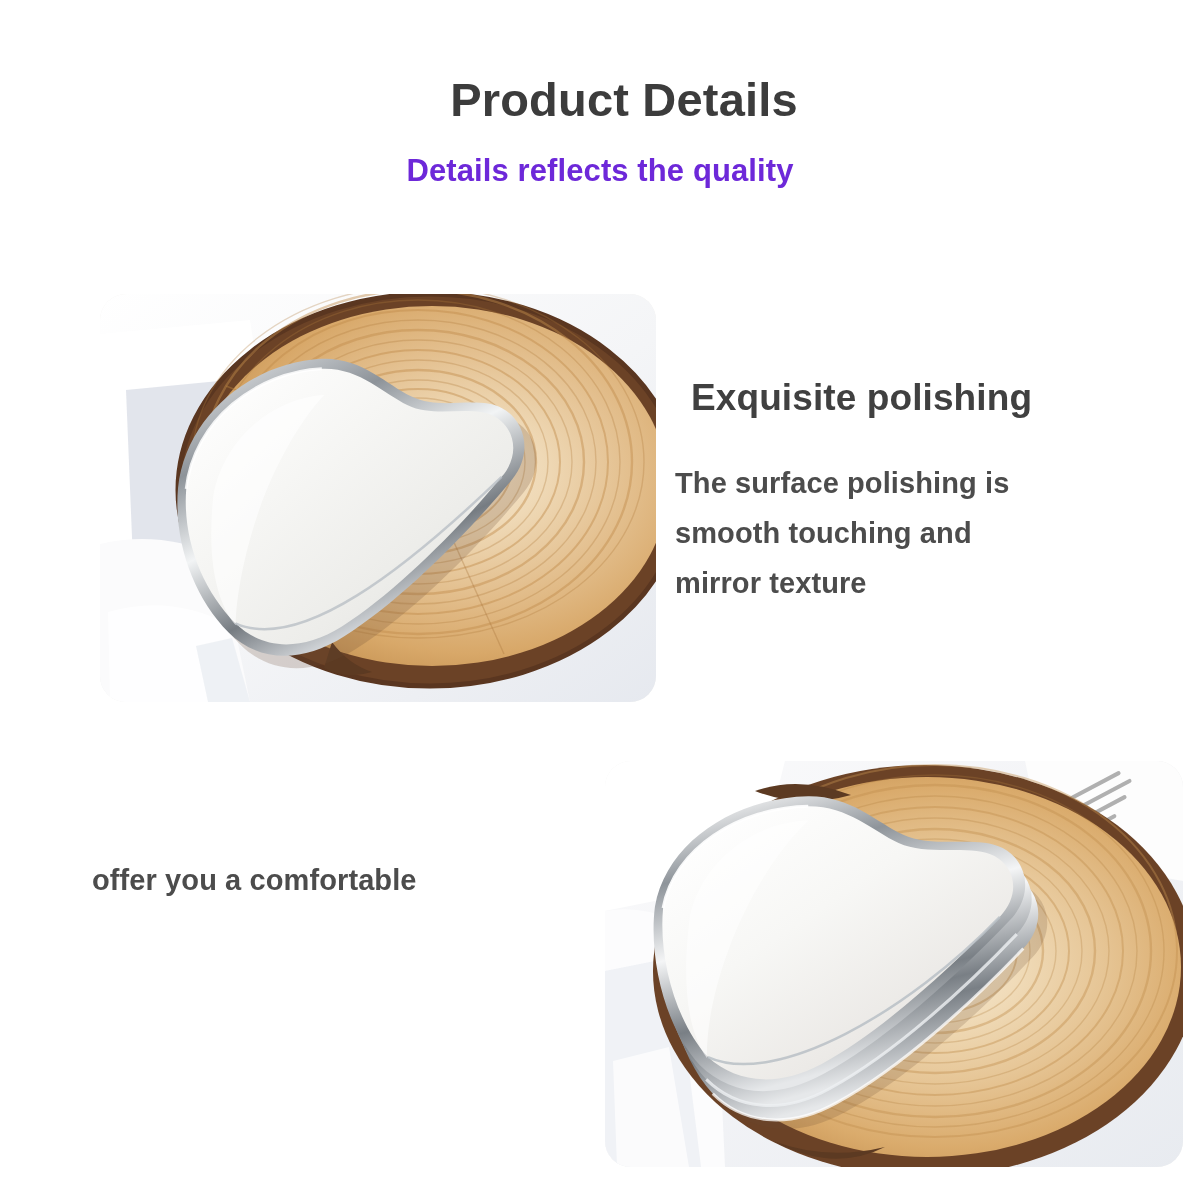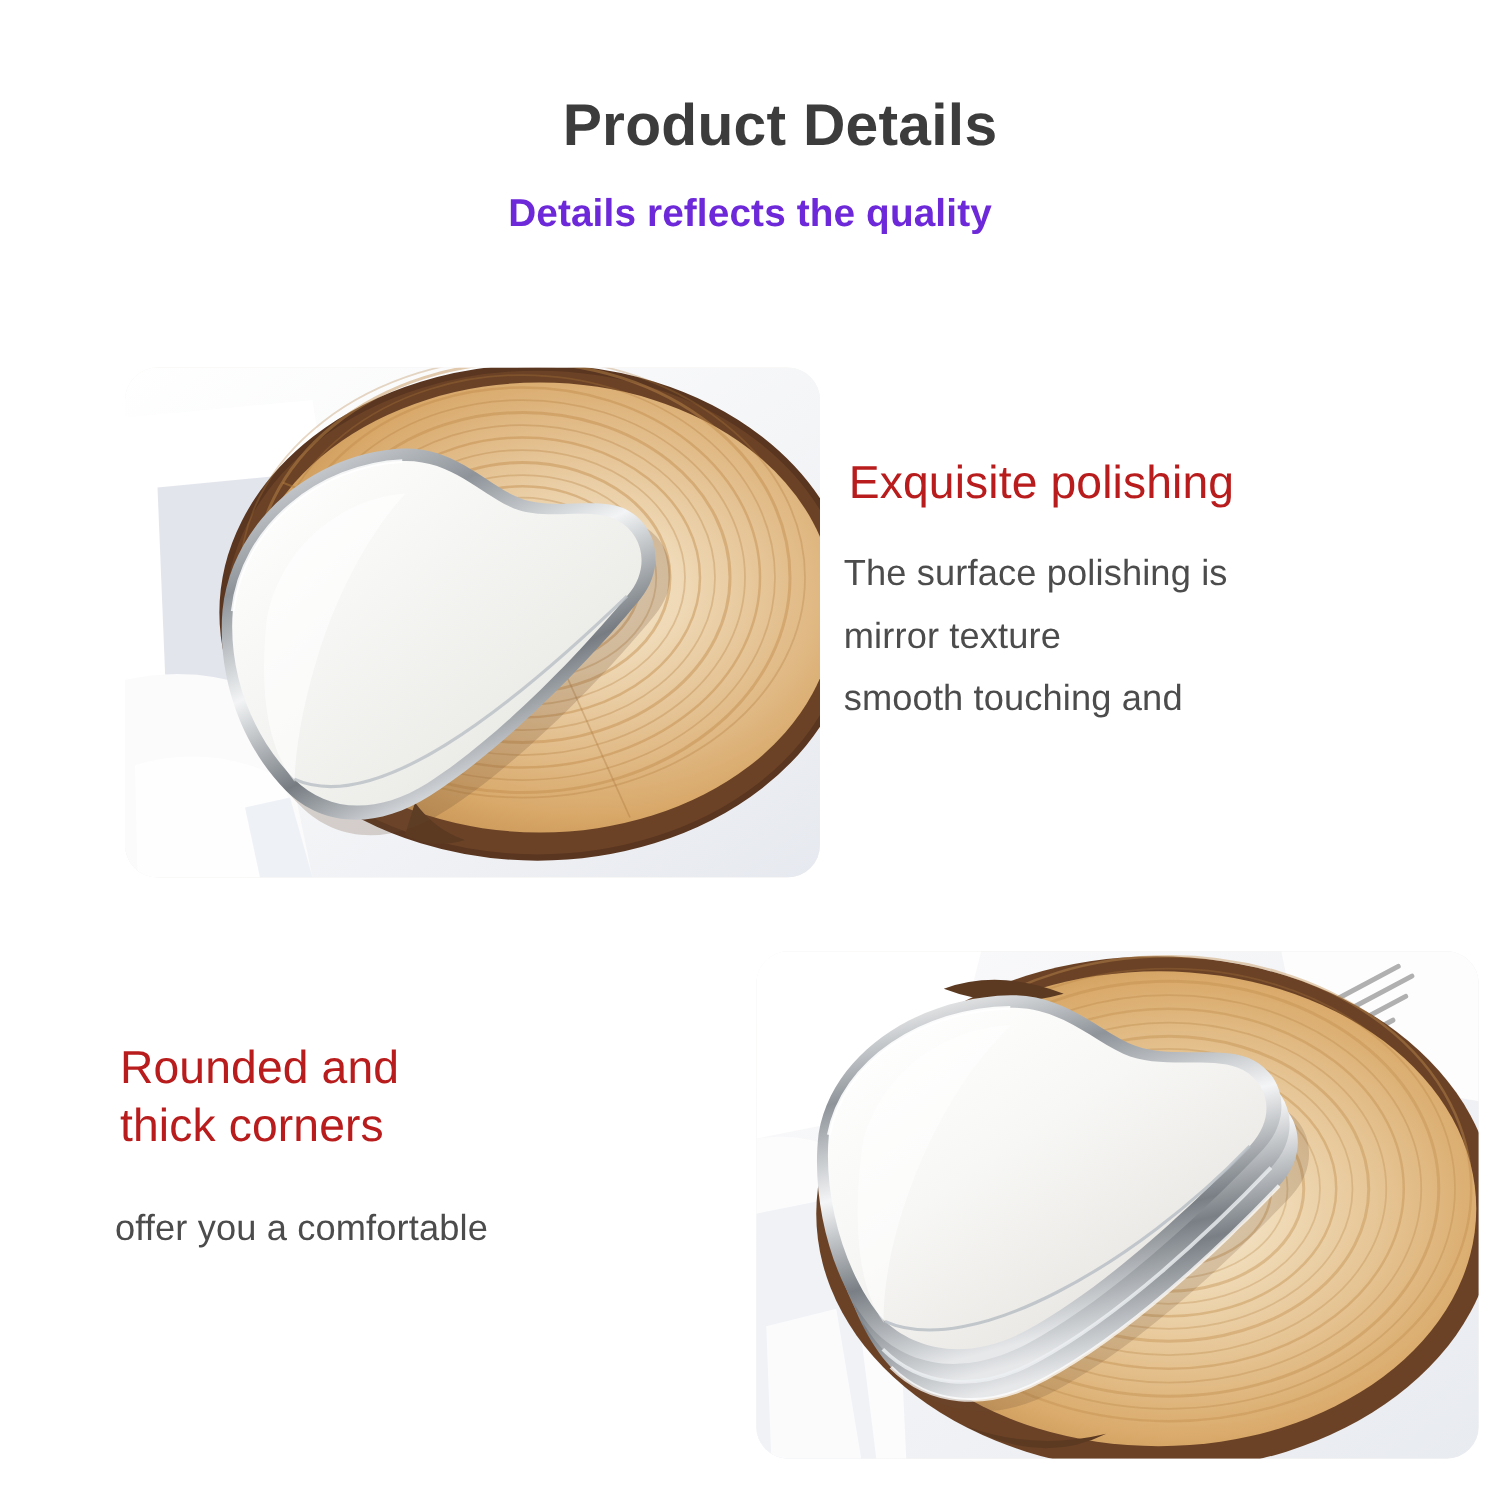--- a/index.html
+++ b/index.html
@@ -75,31 +75,31 @@
     left: 675px;
     top: 358px;
     width: 470px;
   }
   #feature-corners {
     left: 92px;
     top: 826px;
     width: 460px;
   }
   .feature-heading {
-    margin: 4px;
+    margin: 16px;
     font-size: 37px;
-    font-weight: normal;
-    color: #b91c1c;
+    font-weight: bold;
+    color: #404040;
     line-height: 1.28;
     letter-spacing: 0.1px;
   }
   .feature-body {
     margin: 0;
     font-size: 29px;
-    font-weight: normal;
+    font-weight: bold;
     color: #4c4c4c;
     line-height: 1.72;
     letter-spacing: 0.1px;
   }
   #feature-polishing .feature-body { padding-top: 22px; }
   #feature-corners .feature-body { padding-top: 30px; }
   .feature-body span { display: block; }
 </style>
 </head>
 <body>
@@ -209,30 +209,26 @@
         <path d="M124,310 C184,348 300,280 408,202" fill="none" stroke="#b9bfc5" stroke-width="2.5" opacity="0.8"></path>
       </g>
     </g>
   </svg>
 </figure>
 
 <section class="feature-block" id="feature-polishing">
   <h2 class="feature-heading">Exquisite polishing</h2>
   <p class="feature-body">
     <span>The surface polishing is</span>
+    <span>smooth touching and</span>
     <span>mirror texture</span>
-    <span>smooth touching and</span>
   </p>
 </section>
 
 <section class="feature-block" id="feature-corners">
-  <h2 class="feature-heading">
-    <span style="display:block">Rounded and</span>
-    <span style="display:block">thick corners</span>
-  </h2>
   <p class="feature-body">
     <span>offer you a comfortable</span>
   </p>
 </section>
 
 <figure class="photo-card" id="photo-card-bottom">
   <svg class="photo-svg" viewBox="0 0 578 406" preserveAspectRatio="xMidYMid slice">
     <defs>
       <linearGradient id="bgPaperB" x1="0" y1="0" x2="1" y2="1">
         <stop offset="0%" stop-color="#fbfbfc"></stop>

